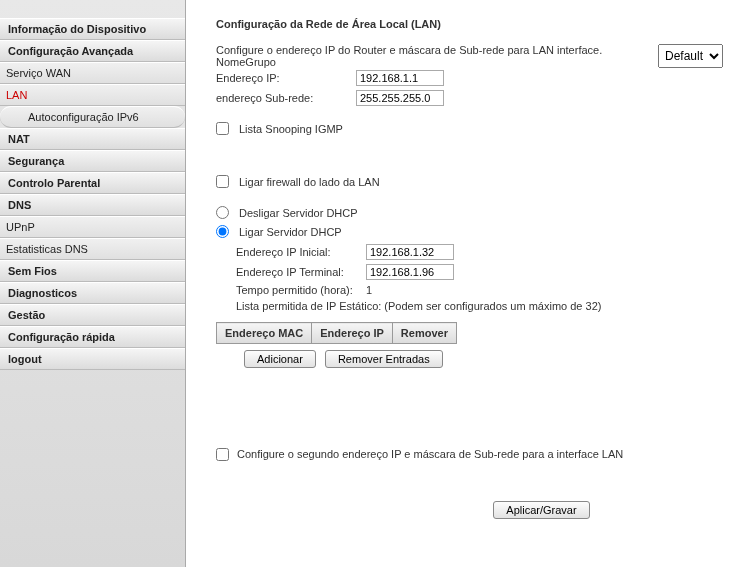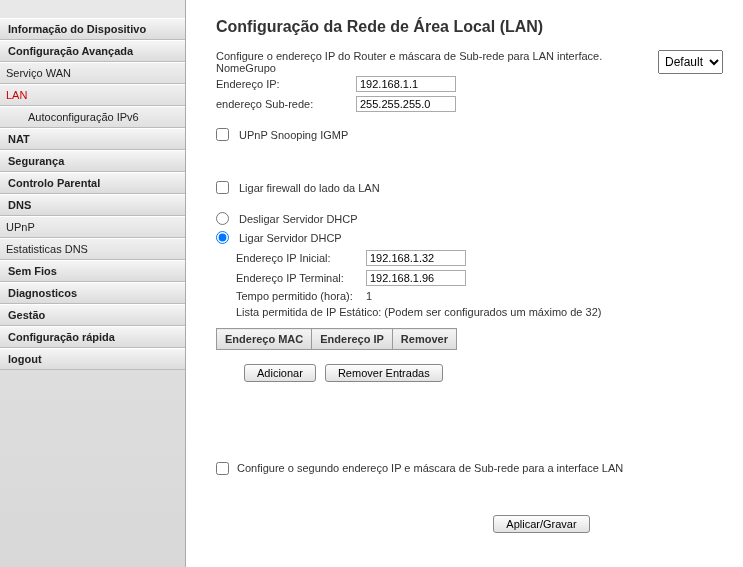--- a/index.html
+++ b/index.html
@@ -35,33 +35,34 @@
     }
     .nav-sub {
       padding-left: 6px;
       font-weight: normal;
       background: linear-gradient(to bottom, #f0f0f0 0%, #e0e0e0 100%);
     }
     .nav-sub2 {
       padding-left: 28px;
       font-weight: normal;
       background: linear-gradient(to bottom, #f0f0f0 0%, #e0e0e0 100%);
+      border-radius: 11px;
     }
     .nav-active {
       color: #c00;
     }
     .main {
       flex: 1;
       padding: 18px 20px 10px 30px;
       position: relative;
       overflow: auto;
     }
     .page-title {
       font-weight: bold;
-      font-size: 16px;
+      font-size: 11px;
       margin-bottom: 14px;
     }
     .intro-row {
       display: flex;
       margin-bottom: 2px;
     }
     .intro-text {
       margin-right: 6px;
     }
     select {
@@ -70,21 +71,21 @@
     }
     .form-row {
       display: flex;
       align-items: center;
       margin-bottom: 4px;
     }
     .form-label {
       width: 140px;
     }
     .text-input {
-      width: 100px;
+      width: 88px;
       font-size: 11px;
       padding: 1px 3px;
       border: 1px solid #aaa;
     }
     .checkbox-row, .radio-row {
       display: flex;
       align-items: center;
       margin-bottom: 6px;
     }
     .checkbox-row input, .radio-row input {
@@ -112,21 +113,21 @@
     }
     table.mini th {
       border: 1px solid #999;
       background: linear-gradient(to bottom, #f5f5f5, #dcdcdc);
       padding: 4px 8px;
       font-weight: bold;
       font-size: 11px;
       margin-left: 20px;
     }
     .btn-row {
-      margin-top: 14px;
+      margin-top: 6px;
       margin-left: 28px;
     }
     button.btn {
       font-size: 11px;
       padding: 2px 12px;
       border: 1px solid #888;
       background: linear-gradient(to bottom, #fdfdfd, #e2e2e2);
       border-radius: 3px;
       cursor: pointer;
       margin-right: 6px;
@@ -182,21 +183,21 @@
     </div>
     <div class="form-row">
       <span class="form-label">endereço Sub-rede:</span>
       <input type="text" class="text-input" value="255.255.255.0" style="">
     </div>
 
     <div class="section-gap-sm"></div>
 
     <div class="checkbox-row">
       <input type="checkbox" style="">
-      <span>UPnP Snooping IGMP</span>
+      <span>Lista Snooping IGMP</span>
     </div>
 
     <div class="section-gap"></div>
 
     <div class="checkbox-row">
       <input type="checkbox" style="">
       <span>Ligar firewall do lado da LAN</span>
     </div>
 
     <div class="section-gap-sm"></div>

